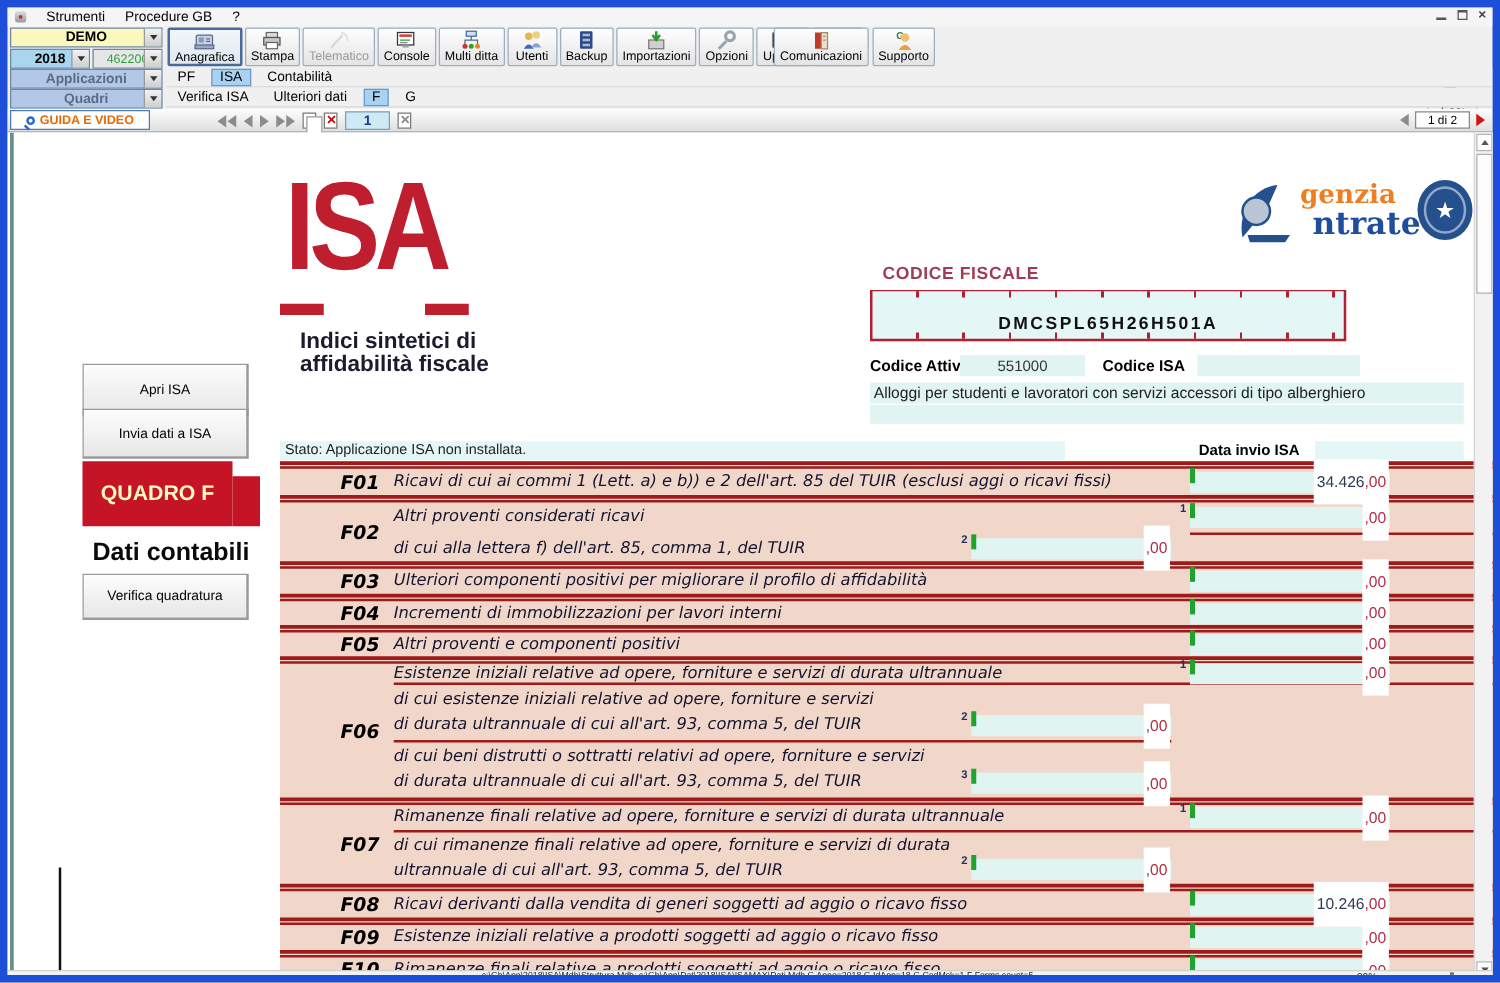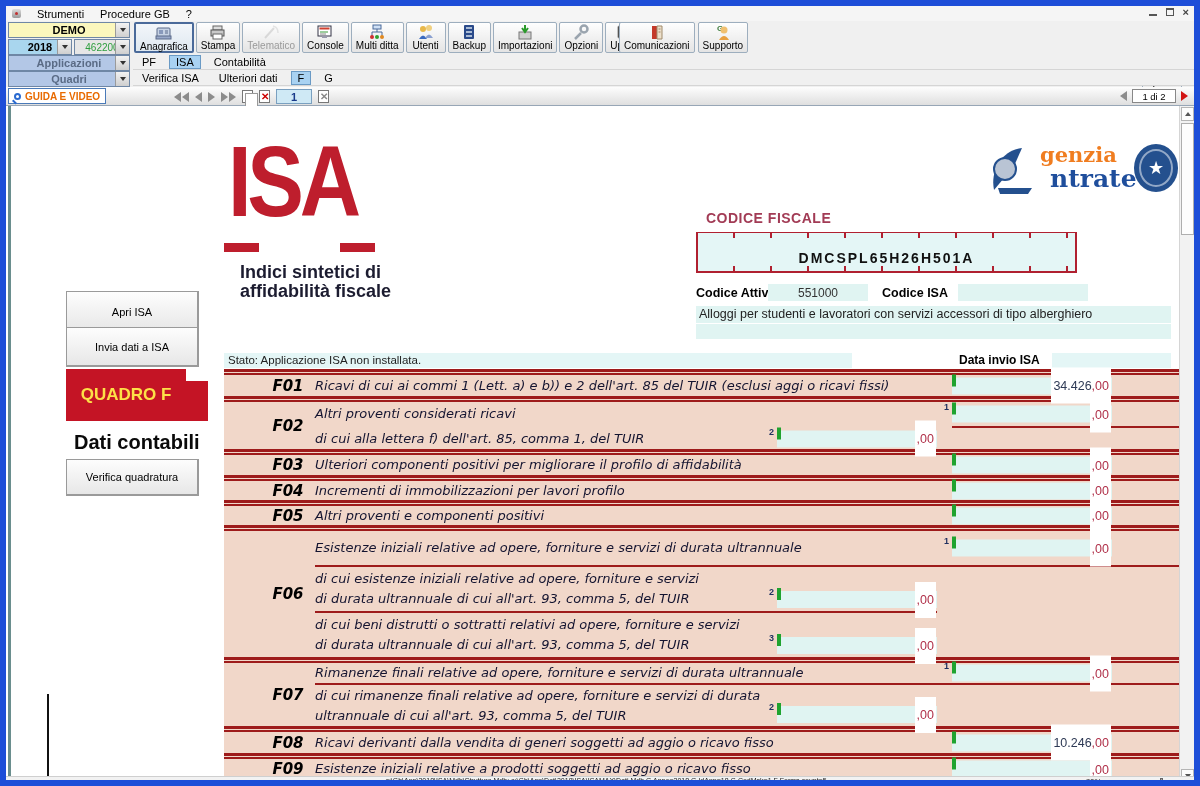--- a/index.html
+++ b/index.html
@@ -45,21 +45,21 @@
   
   .tabrow { position:absolute; left:127px; right:0; height:16px; background:#f0f0f0;
             border-bottom:1px solid #d5d5d5; display:flex; align-items:center; gap:6px; padding-left:2px; }
   .tr1 { top:48px; } .tr2 { top:64px; }
   .tab { font-size:11px; color:#000; padding:1px 7px; }
   .tab.active { background:#a9d2f2; border:1px solid #6a9ac5; padding:0 6px; }
 
   
   .navbar { position:absolute; top:81px; left:0; right:0; height:19px;
             background:linear-gradient(#fdfdfd,#dfdfdf); border-bottom:1px solid #97a6b6; }
-  .gvbtn { position:absolute; left:2px; top:1px; width:98px; height:16px; background:#fff; border:1px solid #4a7ab8;
+  .gvbtn { position:absolute; left:2px; top:1px; width:112px; height:16px; background:#fff; border:1px solid #4a7ab8;
            color:#e86a00; font-weight:bold; font-size:10px; display:flex; align-items:center; justify-content:center; gap:4px; }
   .mag { width:7px; height:7px; border:2px solid #2a6ad0; border-radius:50%; position:relative; }
   .mag::after { content:""; position:absolute; left:-4px; top:6px; width:5px; height:2px; background:#2a6ad0; transform:rotate(45deg); }
   .navctr { position:absolute; left:168px; top:2px; display:flex; align-items:center; gap:6px; }
   .tri-l { width:0; height:0; border-top:5px solid transparent; border-bottom:5px solid transparent; border-right:7px solid #8c8c8c; }
   .tri-r { width:0; height:0; border-top:5px solid transparent; border-bottom:5px solid transparent; border-left:7px solid #8c8c8c; }
   .dtri { display:flex; gap:1px; }
   .pgico { width:11px; height:13px; border:1px solid #777; background:#fff; position:relative; font-size:0; }
   .pgico.copy::after { content:""; position:absolute; left:2px; top:2px; width:11px; height:13px; border:1px solid #999; background:#fff; }
   .pgico .px { position:absolute; left:1px; top:1px; font-size:10px; font-weight:bold; color:#c00; line-height:10px; }
@@ -107,21 +107,21 @@
 
   .stato { position:absolute; left:218px; top:247px; width:628px; height:15px; background:#e4f6f6;
            font-size:11.5px; color:#222; line-height:15px; padding-left:4px; }
   .statoR { position:absolute; left:1046px; top:247px; width:119px; height:15px; background:#e4f6f6; }
   .datainvio { position:absolute; left:953px; top:247px; font-size:12px; font-weight:bold; color:#000; }
 
   
   .sbtn { position:absolute; left:60px; width:133px; background:linear-gradient(#fdfdfd,#e7e7e7);
           border:1px solid #9a9a9a; border-right-width:2px; border-bottom-width:2px;
           font-size:11px; color:#000; display:flex; align-items:center; justify-content:center; }
-  .quadroF { position:absolute; left:60px; top:263px; width:120px; height:52px; background:#c41425; color:#fde047;
+  .quadroF { position:absolute; left:60px; top:263px; width:120px; height:52px; background:#c41425; color:#fef9c3;
              font-weight:bold; font-size:17px; display:flex; align-items:center; justify-content:center; }
   .quadroF::after { content:""; position:absolute; right:-22px; bottom:0; width:22px; height:40px; background:#c41425; }
   .datisez { position:absolute; left:68px; top:325px; font-size:20px; font-weight:bold; color:#0a0a0a; }
   .vlabel { position:absolute; left:6px; top:538px; height:300px; writing-mode:vertical-rl; transform:rotate(180deg);
             font-size:21px; color:#2a3a72; letter-spacing:1px; }
   .vline { position:absolute; left:41px; top:588px; width:2px; height:82px; background:#111; }
 
   
   .ftable { position:absolute; left:218px; top:263px; width:972px; background:#f1d7c9; border-right:1px solid #c98878; }
   .sepD { height:6px; border-top:3px solid #9e1b1b; border-bottom:2px solid #9e1b1b; background:#f1d7c9; }
@@ -508,21 +508,21 @@
                 <span class="fval"><span class="fint"></span><span class="fdec">,00</span></span>
               </div>
             </div>
           </div>
         </div>
         <div class="sepD"></div>
         <div class="fgroup">
           <div class="fcode">F04</div>
           <div class="frows">
             <div class="frow" style="height: 19px;">
-              <div class="ftext">Incrementi di immobilizzazioni per lavori profilo</div>
+              <div class="ftext">Incrementi di immobilizzazioni per lavori interni</div>
               <div class="ffield right">
                 <span class="ftick"></span>
                 <span class="fval"><span class="fint"></span><span class="fdec">,00</span></span>
               </div>
             </div>
           </div>
         </div>
         <div class="sepD"></div>
         <div class="fgroup">
           <div class="fcode">F05</div>
@@ -533,21 +533,21 @@
                 <span class="ftick"></span>
                 <span class="fval"><span class="fint"></span><span class="fdec">,00</span></span>
               </div>
             </div>
           </div>
         </div>
         <div class="sepD"></div>
         <div class="fgroup">
           <div class="fcode">F06</div>
           <div class="frows">
-            <div class="frow" style="height: 34px;">
+            <div class="frow" style="height: 15px;">
               <div class="ftext">Esistenze iniziali relative ad opere, forniture e servizi di durata ultrannuale</div>
               <div class="ffield right">
                 <span class="fsup">1</span>
                 <span class="ftick"></span>
                 <span class="fval"><span class="fint"></span><span class="fdec">,00</span></span>
               </div>
             </div>
             <div class="sepS full"></div>
             <div class="frow" style="height: 44px;">
               <div class="ftext">di cui esistenze iniziali relative ad opere, forniture e servizi<br>di durata ultrannuale di cui all'art. 93, comma 5, del TUIR</div>

